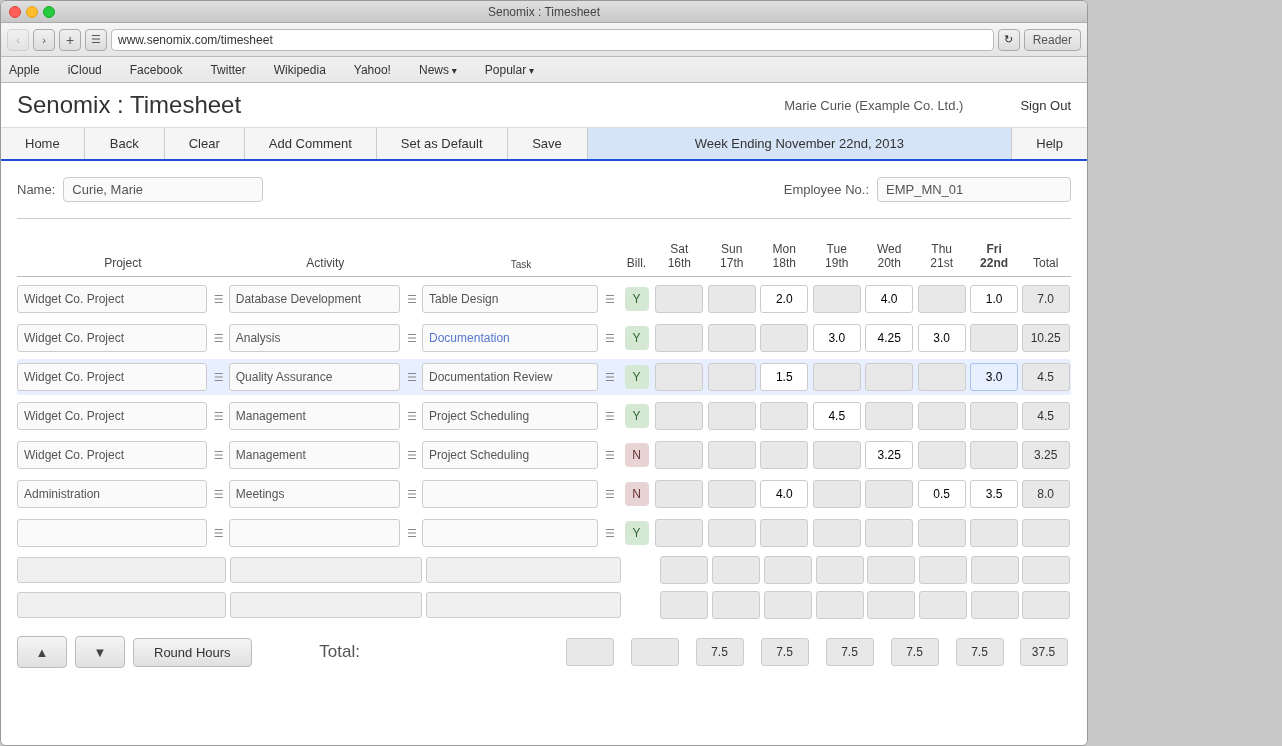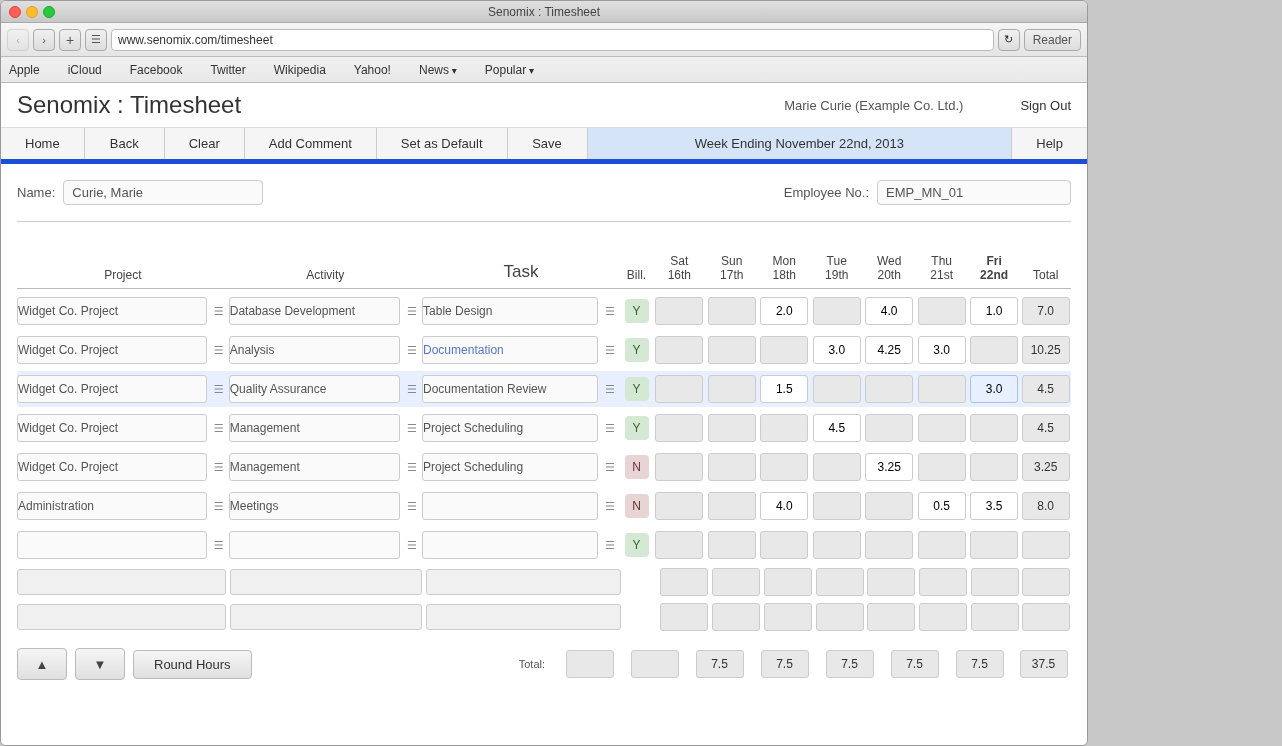--- a/index.html
+++ b/index.html
@@ -151,21 +151,21 @@
     }
     .sign-out-btn {
       cursor: pointer;
       color: #333;
       margin-left: 45px;
     }
 
     
     .nav-bar {
       display: flex;
-      border-bottom: 5px solid #1d4ed8;
+      border-bottom: 2px solid #1d4ed8;
       background: #f0f0f0;
     }
     .nav-item {
       padding: 8px 24px;
       border-right: 1px solid #ccc;
       cursor: pointer;
       font-size: 13px;
       color: #333;
       background: #f5f5f5;
       min-width: 80px;
@@ -239,21 +239,21 @@
 
     .ts-header-row {
       display: flex;
       align-items: flex-end;
       padding: 0 0 6px 0;
       border-bottom: 1px solid #bbb;
       margin-bottom: 4px;
     }
     .ts-col-project { width: 230px; text-align: center; font-size: 12px; color: #444; font-weight: 500; }
     .ts-col-activity { width: 210px; text-align: center; font-size: 12px; color: #444; font-weight: 500; }
-    .ts-col-task { width: 215px; text-align: center; font-size: 17px; color: #444; font-weight: 500; margin-top: 28px; }
+    .ts-col-task { width: 215px; text-align: center; font-size: 10px; color: #444; font-weight: 500; margin-top: 28px; }
     .ts-col-bill { width: 36px; text-align: center; font-size: 12px; color: #444; font-weight: 500; }
     .ts-col-day { width: 57px; text-align: center; font-size: 12px; color: #444; font-weight: 500; }
     .ts-col-total { width: 55px; text-align: center; font-size: 12px; color: #444; font-weight: 500; }
 
     .ts-row {
       display: flex;
       align-items: center;
       margin-bottom: 3px;
       height: 36px;
     }
@@ -277,21 +277,21 @@
     }
     .ts-task-cell {
       width: 215px;
       display: flex;
       align-items: center;
       gap: 2px;
     }
 
     .ts-text-box {
       flex: 1;
-      padding: 4px 0;
+      padding: 4px 6px;
       border: 1px solid #ccc;
       border-radius: 3px;
       font-size: 12px;
       color: #555;
       background: #fafafa;
       height: 28px;
     }
     .ts-text-box.link-text {
       color: #5577cc;
     }
@@ -884,21 +884,21 @@
           <div class="ts-total-cell">
               <div class="total-display"></div>
             </div>
         </div>
 
         <div class="ts-footer">
           <button class="arrow-btn">▲</button>
           <button class="arrow-btn">▼</button>
           <button class="round-btn">Round Hours</button>
           <div style="flex:1; display:flex; align-items:center; justify-content:flex-end; padding-right:8px;">
-            <span style="font-size:11px; color:#555; ">Total:</span>
+            <span style="font-size:17px; color:#555; margin-right: 185px;">Total:</span>
           </div>
           <div class="footer-day-cell">
             <div class="footer-day-box"></div>
           </div>
           <div class="footer-day-cell">
             <div class="footer-day-box"></div>
           </div>
           <div class="footer-day-cell">
             <div class="footer-day-box has-value">7.5</div>
           </div>

